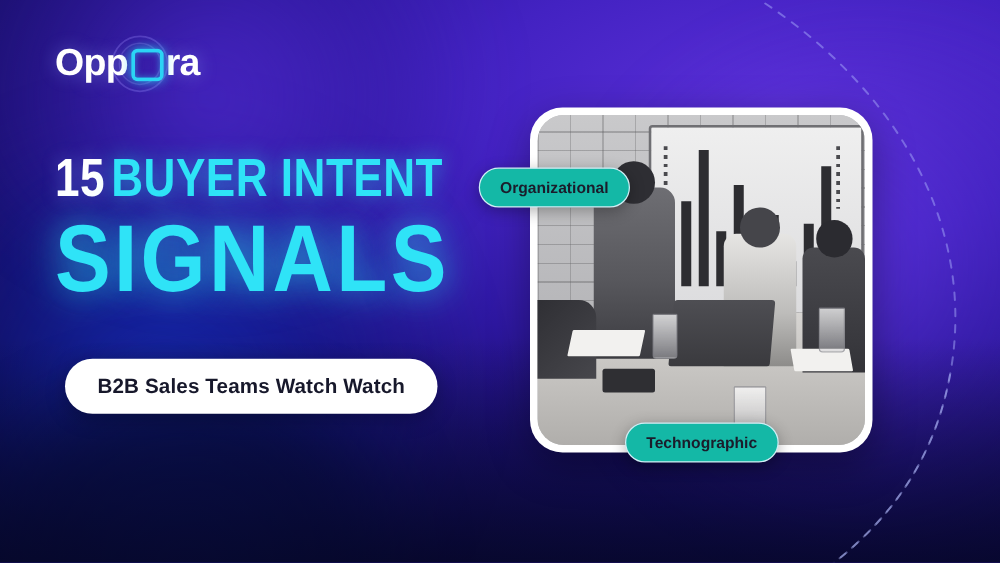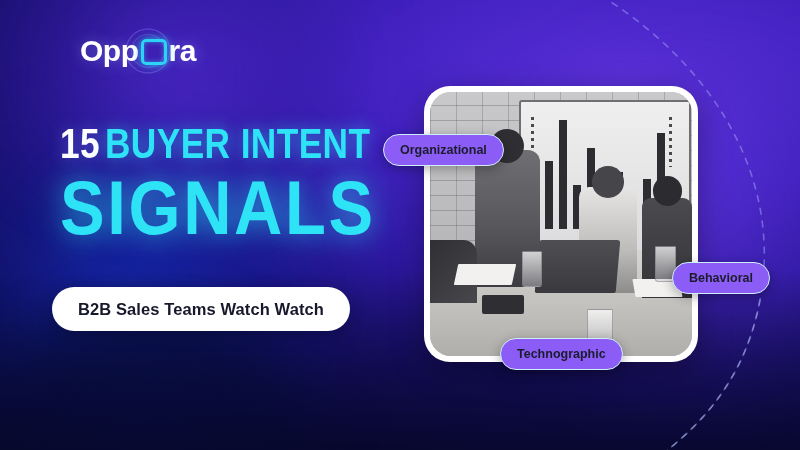--- a/index.html
+++ b/index.html
@@ -79,21 +79,20 @@
   }
 
   
   .logo {
     position: absolute;
     left: 44px;
     top: 28px;
     height: 46px;
     display: flex;
     align-items: center;
-    margin-left: 36px;
   }
   .logo-wrap {
     position: relative;
     display: flex;
     align-items: center;
   }
   .logo-rings {
     position: absolute;
     left: 44px;
     top: 50%;
@@ -121,21 +120,21 @@
     border-radius: 5px;
     margin: 0 2px;
     box-shadow: 0 0 9px rgba(43,212,245,0.85), inset 0 0 5px rgba(43,212,245,0.55);
     position: relative;
     top: 1px;
   }
 
   
   .headline {
     position: absolute;
-    left: 60px;
+    left: 44px;
     top: 122px;
     width: 330px;
   }
   .line1 {
     font-size: 43px;
     font-weight: 800;
     line-height: 1;
     letter-spacing: 0.5px;
     white-space: nowrap;
     transform: scaleX(0.82);
@@ -284,21 +283,21 @@
     border-radius: 1px 1px 3px 3px;
   }
 
   
   .badge {
     position: absolute;
     height: 30px;
     padding: 0 16px;
     display: flex;
     align-items: center;
-    background: #8b5cf6;
+    background: #14b8a6;
     border: 1.5px solid #cfeef5;
     border-radius: 16px;
     color: #1b1c2b;
     font-size: 12.5px;
     font-weight: 700;
     white-space: nowrap;
     box-shadow: 0 3px 12px rgba(0,0,0,0.30);
   }
   .badge-organizational { left: 383px; top: 134px; }
   .badge-behavioral     { left: 672px; top: 262px; }
@@ -383,16 +382,15 @@
       <div class="ph-paper" style="left:10%; bottom:27%; width:22%; height:8%; transform:skewX(-12deg);"></div>
       <div class="ph-paper" style="left:78%; bottom:22%; width:18%; height:7%; transform:skewX(10deg);"></div>
       <div class="ph-calc"></div>
       <div class="ph-glass" style="left:35%; bottom:26%; width:7%; height:13%;"></div>
       <div class="ph-glass" style="left:86%; bottom:28%; width:7%; height:13%;"></div>
       <div class="ph-glass" style="left:60%; bottom:4%; width:9%; height:13%;"></div>
     </div>
   </div>
 
   <div class="badge badge-organizational">Organizational</div>
-  <div class="badge badge-behavioral">Behavioral</div>
   <div class="badge badge-technographic">Technographic</div>
 
 </div>
 
 </body></html>

